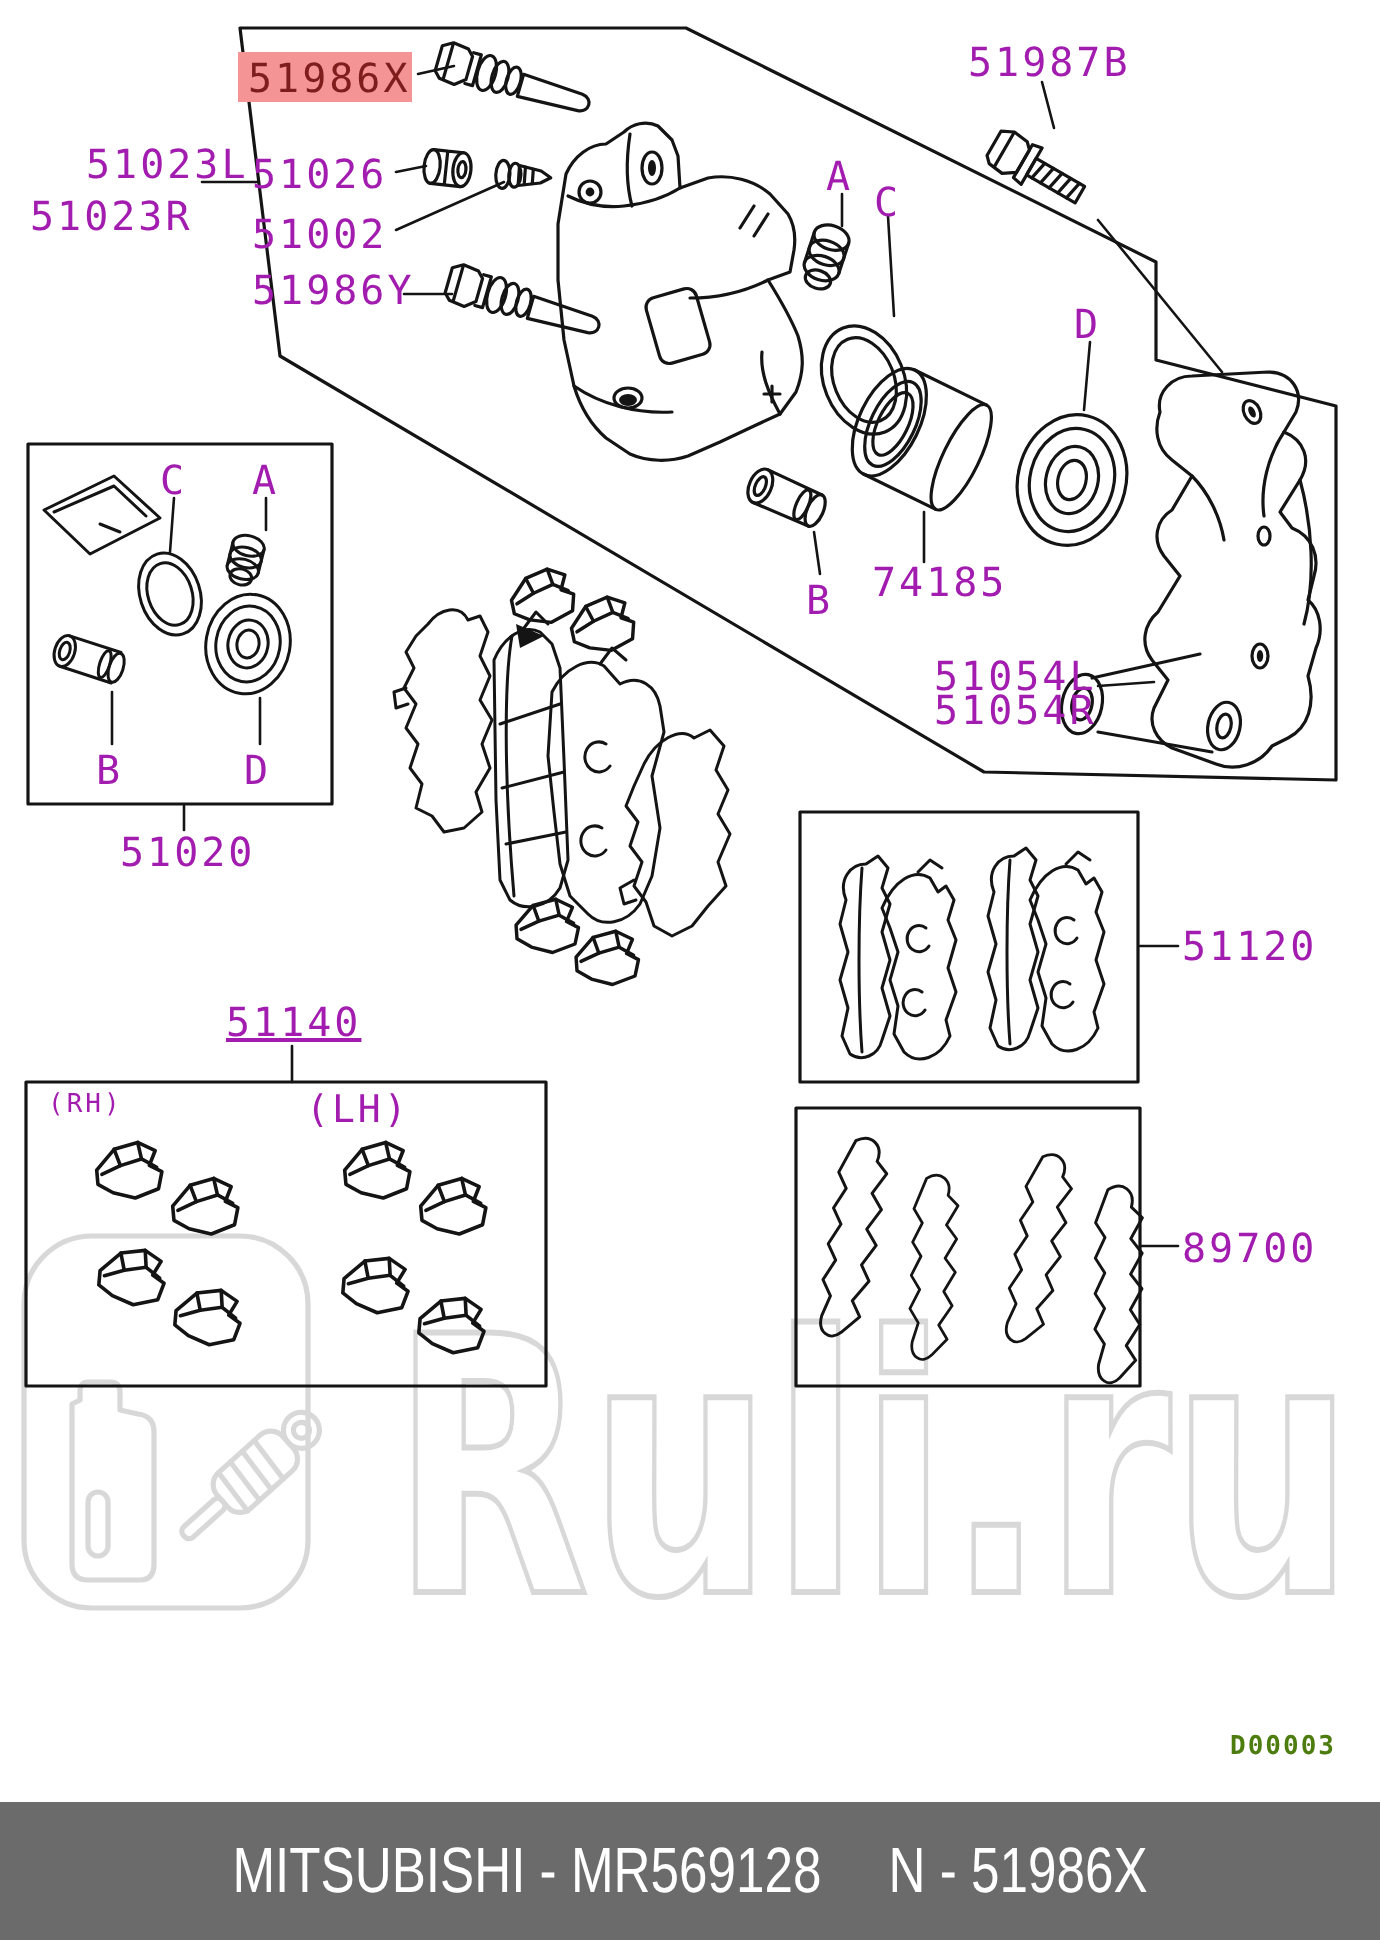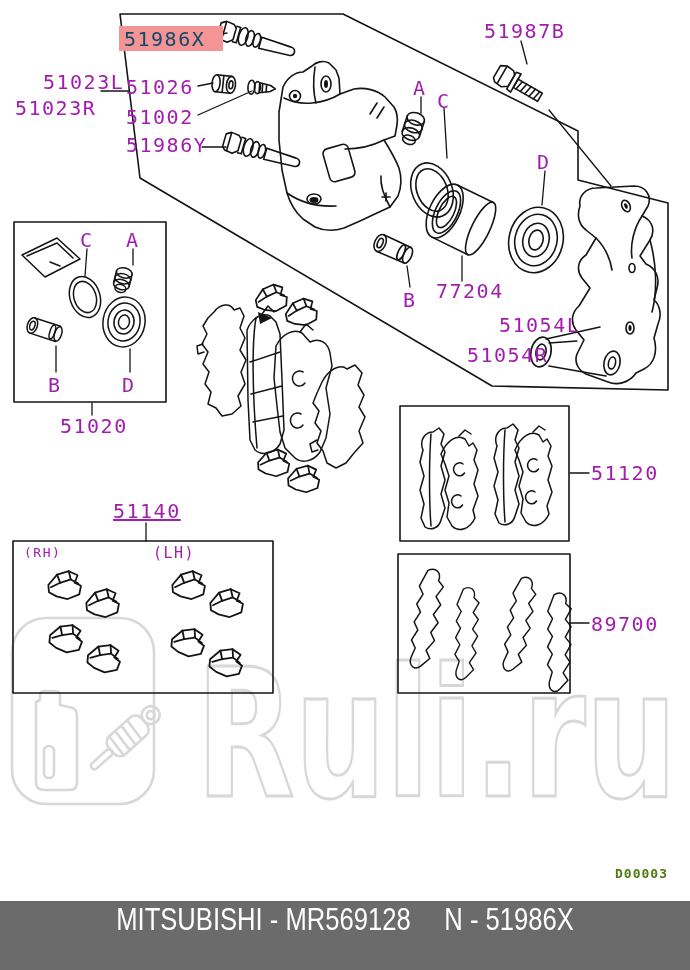--- a/index.html
+++ b/index.html
@@ -1,26 +1,26 @@
 <!DOCTYPE html>
 <html><head>
 <meta charset="utf-8">
 <style>
   html,body{margin:0;padding:0;background:#fff;}
   #stage{position:relative;width:690px;height:970px;background:#ffffff;overflow:hidden;
          font-family:"DejaVu Sans Mono",monospace;}
   svg{position:absolute;left:0;top:0;}
   .pn{position:absolute;font-family:"DejaVu Sans Mono",monospace;font-size:20px;
       letter-spacing:1.5px;color:#a21caf;white-space:nowrap;line-height:1;}
-  .pn-hl{background:#f49494;color:#0c4a6e;padding:3px 18px 2px 5px;}
+  .pn-hl{background:#f49494;color:#7f1d1d;padding:3px 1px 2px 5px;}
   .dcode{position:absolute;left:0;top:866px;width:668px;text-align:right;
          font-family:"DejaVu Sans Mono",monospace;font-weight:700;font-size:13px;
          letter-spacing:1px;color:#4d7c0f;}
   .footer{position:absolute;left:0;top:901px;width:690px;height:69px;background:#6b6b6b;
-          display:flex;align-items:flex-start;justify-content:center;}
+          display:flex;align-items:center;justify-content:center;}
   .footer-inner{display:flex;gap:42px;transform:scaleX(0.8);color:#ffffff;
                 font-size:32px;font-family:"Liberation Sans",sans-serif;white-space:nowrap;}
 </style>
 </head>
 <body>
 
 <div id="stage">
 
 <svg width="690" height="970" viewBox="0 0 690 970">
   <defs>
@@ -268,31 +268,31 @@
 <div class="pn" style="left:15px;top:72px;margin-left:28px;">51023L</div>
 <div class="pn" style="left:15px;top:98px;">51023R</div>
 <div class="pn" style="left:126px;top:77px;">51026</div>
 <div class="pn" style="left:126px;top:107px;">51002</div>
 <div class="pn" style="left:126px;top:135px;">51986Y</div>
 <div class="pn" style="left:484px;top:21px;">51987B</div>
 <div class="pn" style="left:413px;top:78px;">A</div>
 <div class="pn" style="left:437px;top:91px;">C</div>
 <div class="pn" style="left:537px;top:152px;">D</div>
 <div class="pn" style="left:403px;top:290px;">B</div>
-<div class="pn" style="left:436px;top:281px;">77204</div>
-<div class="pn" style="left:467px;top:315px;margin-left:32px;">51054L</div>
+<div class="pn" style="left:436px;top:281px;">74185</div>
+<div class="pn" style="left:467px;top:328px;">51054L</div>
 <div class="pn" style="left:467px;top:345px;">51054R</div>
 <div class="pn" style="left:80px;top:230px;">C</div>
 <div class="pn" style="left:126px;top:230px;">A</div>
 <div class="pn" style="left:48px;top:375px;">B</div>
 <div class="pn" style="left:122px;top:375px;">D</div>
 <div class="pn" style="left:60px;top:416px;">51020</div>
 <div class="pn" style="left:113px;top:501px;text-decoration:underline;">51140</div>
 <div class="pn" style="left:24px;top:546px;font-size:13px;">(RH)</div>
-<div class="pn" style="left:153px;top:546px;font-size:15px;">(LH)</div>
+<div class="pn" style="left:153px;top:546px;font-size:19px;">(LH)</div>
 <div class="pn" style="left:591px;top:463px;">51120</div>
 <div class="pn" style="left:591px;top:614px;">89700</div>
 
 <div class="dcode">D00003</div>
 
 <div class="footer">
   <div class="footer-inner">
     <span>MITSUBISHI - MR569128</span>
     <span>N - 51986X</span>
   </div>

